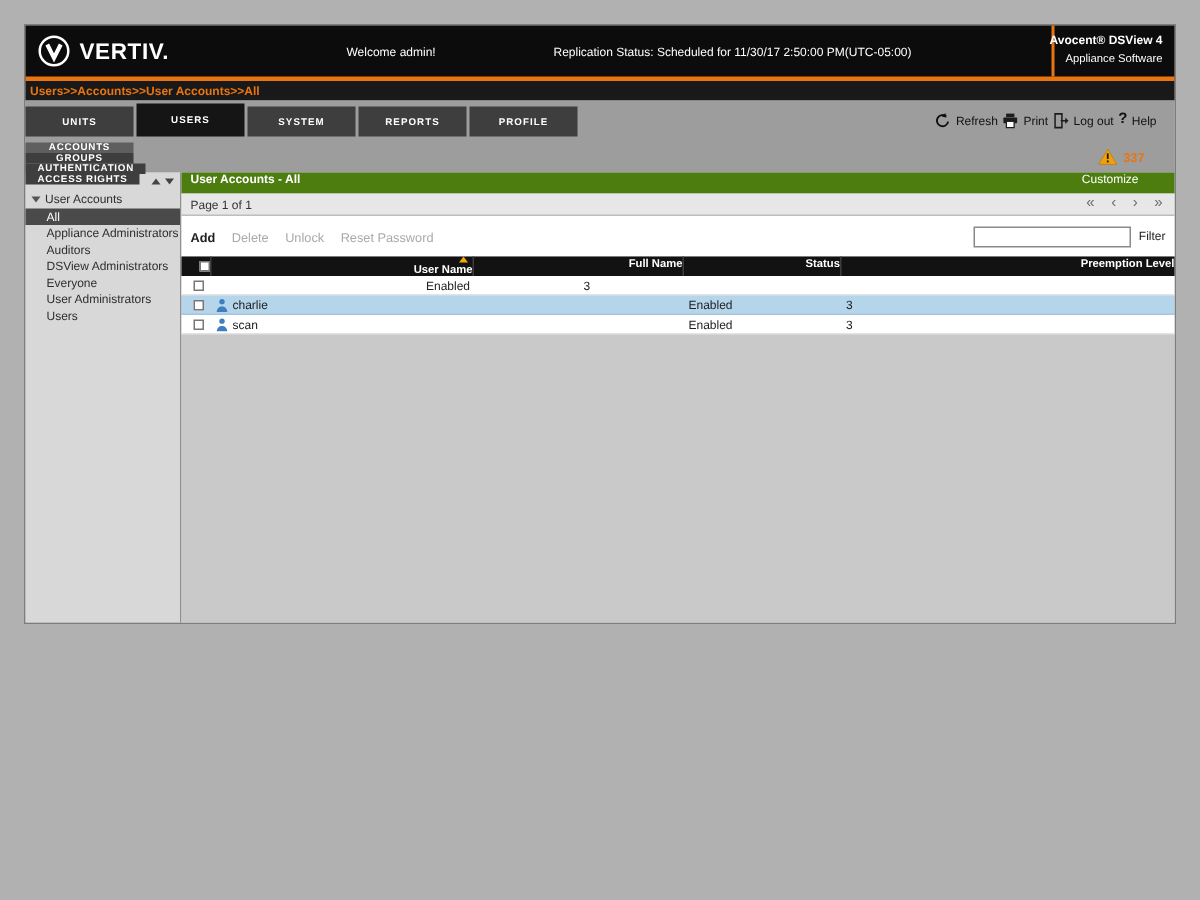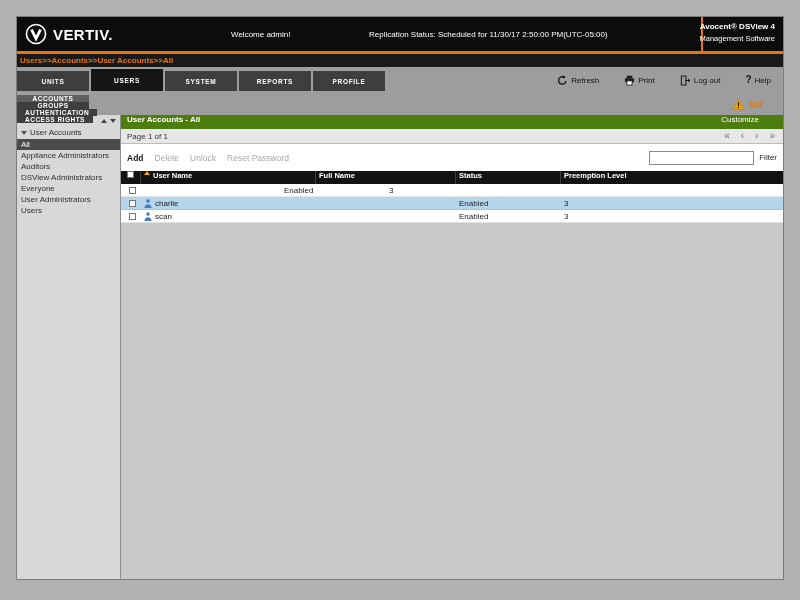--- a/index.html
+++ b/index.html
@@ -1,19 +1,19 @@
 <!DOCTYPE html>
 <html><head>
 <meta charset="utf-8">
 <style>
   * { margin:0; padding:0; box-sizing:border-box; }
   html,body { width:800px; height:600px; }
   body { background:#b1b1b1; font-family:"Liberation Sans", sans-serif; overflow:hidden; position:relative; }
 
-  .window { position:absolute; left:16px; top:16px; width:768px; height:564px;
+  .window { position:absolute; left:16px; top:16px; width:768px; height:400px;
             background:#c9c9c9; border:1px solid #7d7d7d; display:flex; flex-direction:column; }
 
   
   .topbar { height:37px; background:#0c0c0c; border-bottom:3px solid #e87511;
             position:relative; display:flex; align-items:center; flex:0 0 auto; }
   .brand { display:flex; align-items:center; gap:6px; margin-left:8px; color:#fff;
            font-weight:bold; font-size:15px; letter-spacing:0.4px; }
   .brand svg { width:22px; height:22px; display:block; }
   .welcome { position:absolute; left:214px; color:#fff; font-size:8px; }
   .replication { position:absolute; left:352px; color:#fff; font-size:8px; }
@@ -26,21 +26,21 @@
   .breadcrumb { height:13px; background:#191919; color:#e87511; font-size:8px;
                 line-height:13px; padding-left:3px; flex:0 0 auto; white-space:nowrap;font-weight:bold; }
 
   
   .tabzone { height:48px; background:#9d9d9d; flex:0 0 auto; padding-top:2px; }
   .maintabs { height:22px; display:flex; align-items:flex-end; position:relative; }
   .tab { width:72px; height:20px; margin-right:2px; background:#3e3e3e; color:#fff;
          font-size:6.5px; font-weight:bold; letter-spacing:0.7px;
          display:flex; align-items:center; justify-content:center; cursor:default; }
   .tab.selected { background:#151515; height:22px; }
-  .utilities { margin-left:auto; display:flex; align-items:center; gap:25px;
+  .utilities { margin-left:auto; display:flex; align-items:center; gap:3px;
                padding-right:12px; height:100%; }
   .util { display:flex; align-items:center; gap:3px; font-size:8px; color:#111; }
   .util svg { width:11px; height:11px; display:block; }
   .help-q { font-size:10px; font-weight:bold; color:#111; line-height:1; }
   .subtabs { height:20px; margin-top:4px; display:flex; align-items:flex-start; position:relative;flex-direction:column; }
   .subtab { height:20px; min-width:72px; padding:0 8px; margin-right:2px; background:#3e3e3e;
             color:#fff; font-size:6.5px; font-weight:bold; letter-spacing:0.5px;
             display:flex; align-items:center; justify-content:center; }
   .subtab.selected { background:#5f5f5f; }
   .alert { position:absolute; right:20px; top:4px; display:flex; align-items:center; gap:4px;
@@ -54,42 +54,42 @@
              flex:0 0 auto; font-size:8px; color:#2e2e2e; }
   .scrollstrip { height:12px; display:flex; justify-content:flex-end; align-items:center;
                  gap:3px; padding-right:4px; }
   .tri-up-s { width:0; height:0; border-left:3px solid transparent; border-right:3px solid transparent;
               border-bottom:4px solid #444; }
   .tri-dn-s { width:0; height:0; border-left:3px solid transparent; border-right:3px solid transparent;
               border-top:4px solid #444; }
   .treeroot { display:flex; align-items:center; gap:3px; padding:1px 0 2px 4px; }
   .tri-down { width:0; height:0; border-left:3.5px solid transparent; border-right:3.5px solid transparent;
               border-top:4.5px solid #555; }
-  .treeitem { height:11px; line-height:11px; padding-left:4px; white-space:nowrap; overflow:hidden; }
+  .treeitem { height:11px; line-height:11px; padding-left:14px; white-space:nowrap; overflow:hidden; }
   .treeitem.selected { background:#4a4a4a; color:#fff; }
 
   .main { flex:1; display:flex; flex-direction:column; background:#c9c9c9; min-width:0; }
   .titlebar { height:14px; background:#4d7c0f; color:#fff; display:flex; 
               justify-content:space-between; padding:0 24px 0 6px; font-size:8px; flex:0 0 auto; }
   .titlebar .title { font-weight:bold; }
   .pagebar { height:15px; background:#e7e7e7; border-bottom:1px solid #bdbdbd; display:flex;
              align-items:center; justify-content:space-between; padding:0 8px 0 6px;
              font-size:8px; color:#333; flex:0 0 auto; }
   .chevrons { display:flex; gap:11px; color:#6f6f6f; font-size:10px; line-height:1; }
   .toolbar { height:27px; background:#fff; display:flex; align-items:center; padding:0 6px; flex:0 0 auto;gap:42px; }
   .actions { display:flex; gap:11px; font-size:8.5px; align-items:center; }
   .action-add { color:#222; font-weight:bold; }
   .action-disabled { color:#a9a9a9; }
   .filterwrap { margin-left:auto; display:flex; align-items:center; gap:5px; font-size:8px; color:#222; }
   .filter-input { width:105px; height:14px; border:1px solid #8a8a8a; font-size:8px;
                   padding:0 2px; background:#fff; font-family:"Liberation Sans", sans-serif; }
 
   .thead { height:13px; background:#121212; display:flex; color:#fff; font-size:7.5px;
            font-weight:bold; flex:0 0 auto; }
-  .th { display:flex; align-items:flex-start; padding-left:3px; border-right:1px solid #3c3c3c; }
+  .th { display:flex; align-items:flex-end; padding-left:3px; border-right:1px solid #3c3c3c;flex-direction:column; }
   .col-check { width:20px; justify-content:center; padding-left:0; }
   .col-user { width:175px; }
   .col-full { width:140px; }
   .col-status { width:105px; }
   .col-pre { flex:1; border-right:none; }
   .checkbox { width:7px; height:7px; background:#fff; border:1px solid #777; display:inline-block; }
   .sort-tri { width:0; height:0; border-left:3px solid transparent; border-right:3px solid transparent;
               border-bottom:4px solid #f6a800; margin-right:3px; }
   .trow { height:13px; display:flex; background:#fff; border-bottom:1px solid #e3e3e3;
           font-size:8px; color:#222; flex:0 0 auto; }
@@ -112,21 +112,21 @@
           <path d="M7.1 7.3 L12 17 L16.9 7.3" fill="none" stroke="#fff" stroke-width="3"></path>
         </svg>
       </span>
       <span>VERTIV.</span>
     </div>
     <span class="welcome">Welcome admin!</span>
     <span class="replication">Replication Status: Scheduled for 11/30/17 2:50:00 PM(UTC-05:00)</span>
     <div class="hdr-divider"></div>
     <div class="product">
       <div class="p1">Avocent® DSView 4</div>
-      <div class="p2">Management Software</div>
+      <div class="p2">Appliance Software</div>
     </div>
   </header>
 
   <div class="breadcrumb">Users&gt;&gt;Accounts&gt;&gt;User Accounts&gt;&gt;All</div>
 
   <div class="tabzone">
     <div class="maintabs">
       <div class="tab">UNITS</div>
       <div class="tab selected">USERS</div>
       <div class="tab">SYSTEM</div>

